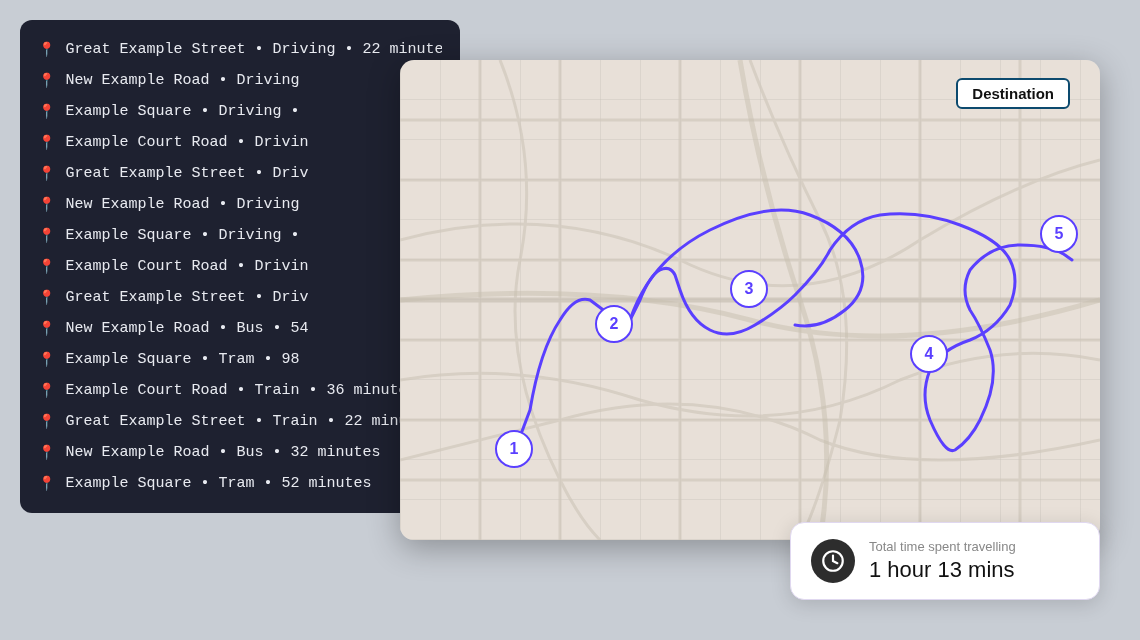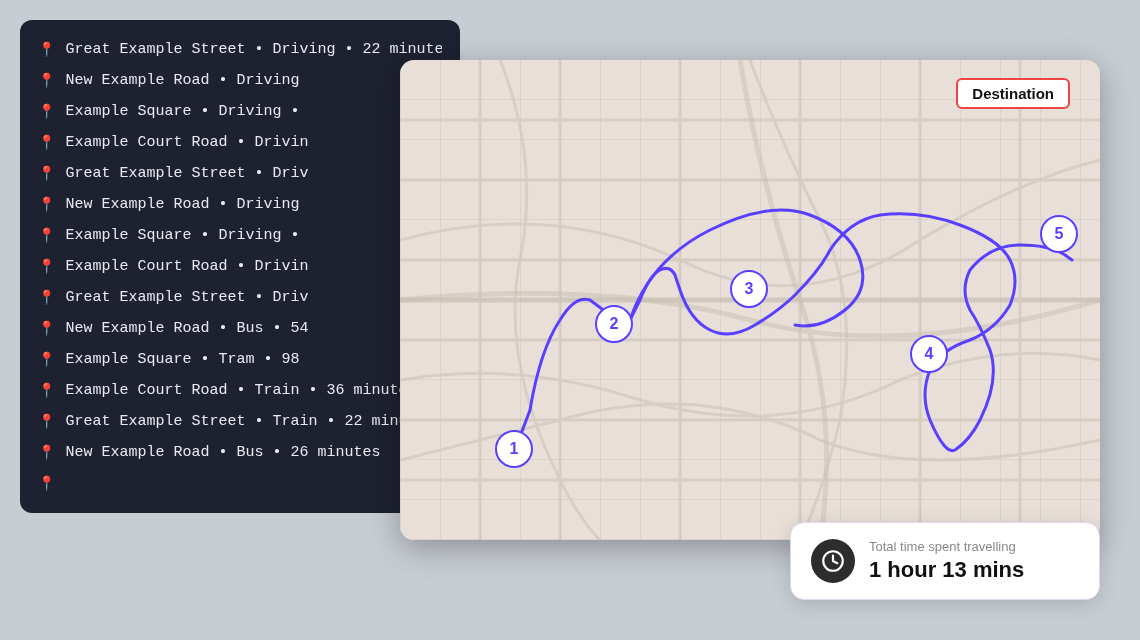--- a/index.html
+++ b/index.html
@@ -81,21 +81,21 @@
       top: 0; left: 0;
       width: 100%; height: 100%;
     }
 
     
     .destination-label {
       position: absolute;
       top: 18px;
       right: 30px;
       background: white;
-      border: 2px solid #ef4444;
+      border: 2px solid #0c4a6e;
       border-radius: 6px;
       padding: 5px 14px;
       font-size: 15px;
       font-weight: 600;
       color: #111;
       z-index: 10;
     }
 
     
     .waypoint {
@@ -153,21 +153,21 @@
     }
 
     .time-label {
       font-size: 13px;
       color: #888;
       margin-bottom: 3px;
     }
 
     .time-value {
       font-size: 22px;
-      font-weight: 700;
+      font-weight: 400;
       color: #111;
     }
 
     
     .map-bg::before {
       content: '';
       position: absolute;
       inset: 0;
       background:
         linear-gradient(90deg, rgba(200,195,185,0.4) 1px, transparent 1px),
@@ -229,24 +229,25 @@
       <div class="route-item">
         <span class="pin-icon">📍</span>
         <span class="route-text">Example Court Road • Train • 36 minutes</span>
       </div>
       <div class="route-item">
         <span class="pin-icon">📍</span>
         <span class="route-text">Great Example Street • Train • 22 minutes</span>
       </div>
       <div class="route-item">
         <span class="pin-icon">📍</span>
-        <span class="route-text">New Example Road • Bus • 26 minutes</span>
-      </div>
-      <div class="route-item">
-        <span class="pin-icon">📍</span>
+        <span class="route-text">New Example Road • Bus • 32 minutes</span>
+      </div>
+      <div class="route-item">
+        <span class="pin-icon">📍</span>
+        <span class="route-text">Example Square • Tram • 52 minutes</span>
       </div>
     </div>
 
   <div class="map-panel">
     <div class="map-bg">
 
       <svg class="map-svg" viewBox="0 0 700 480" xmlns="http://www.w3.org/2000/svg">
 
         <g stroke="#d0c8bc" stroke-width="3" fill="none" opacity="0.7">
 

